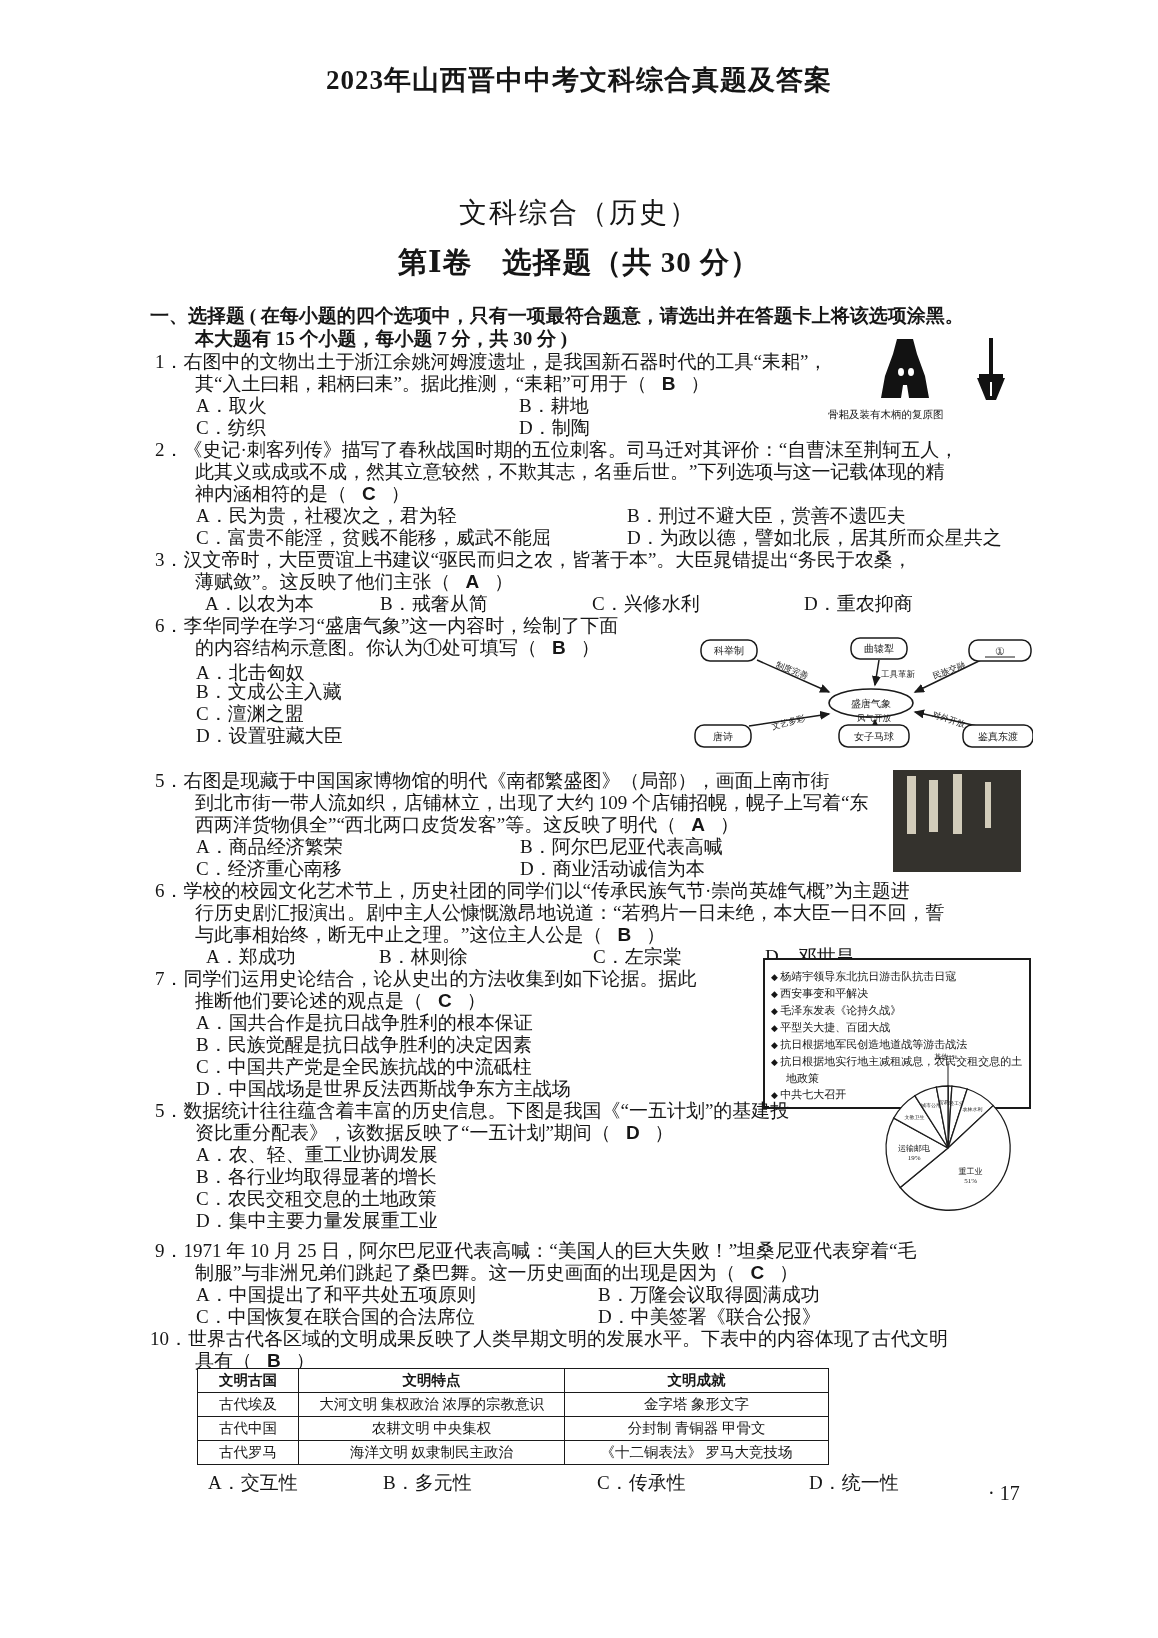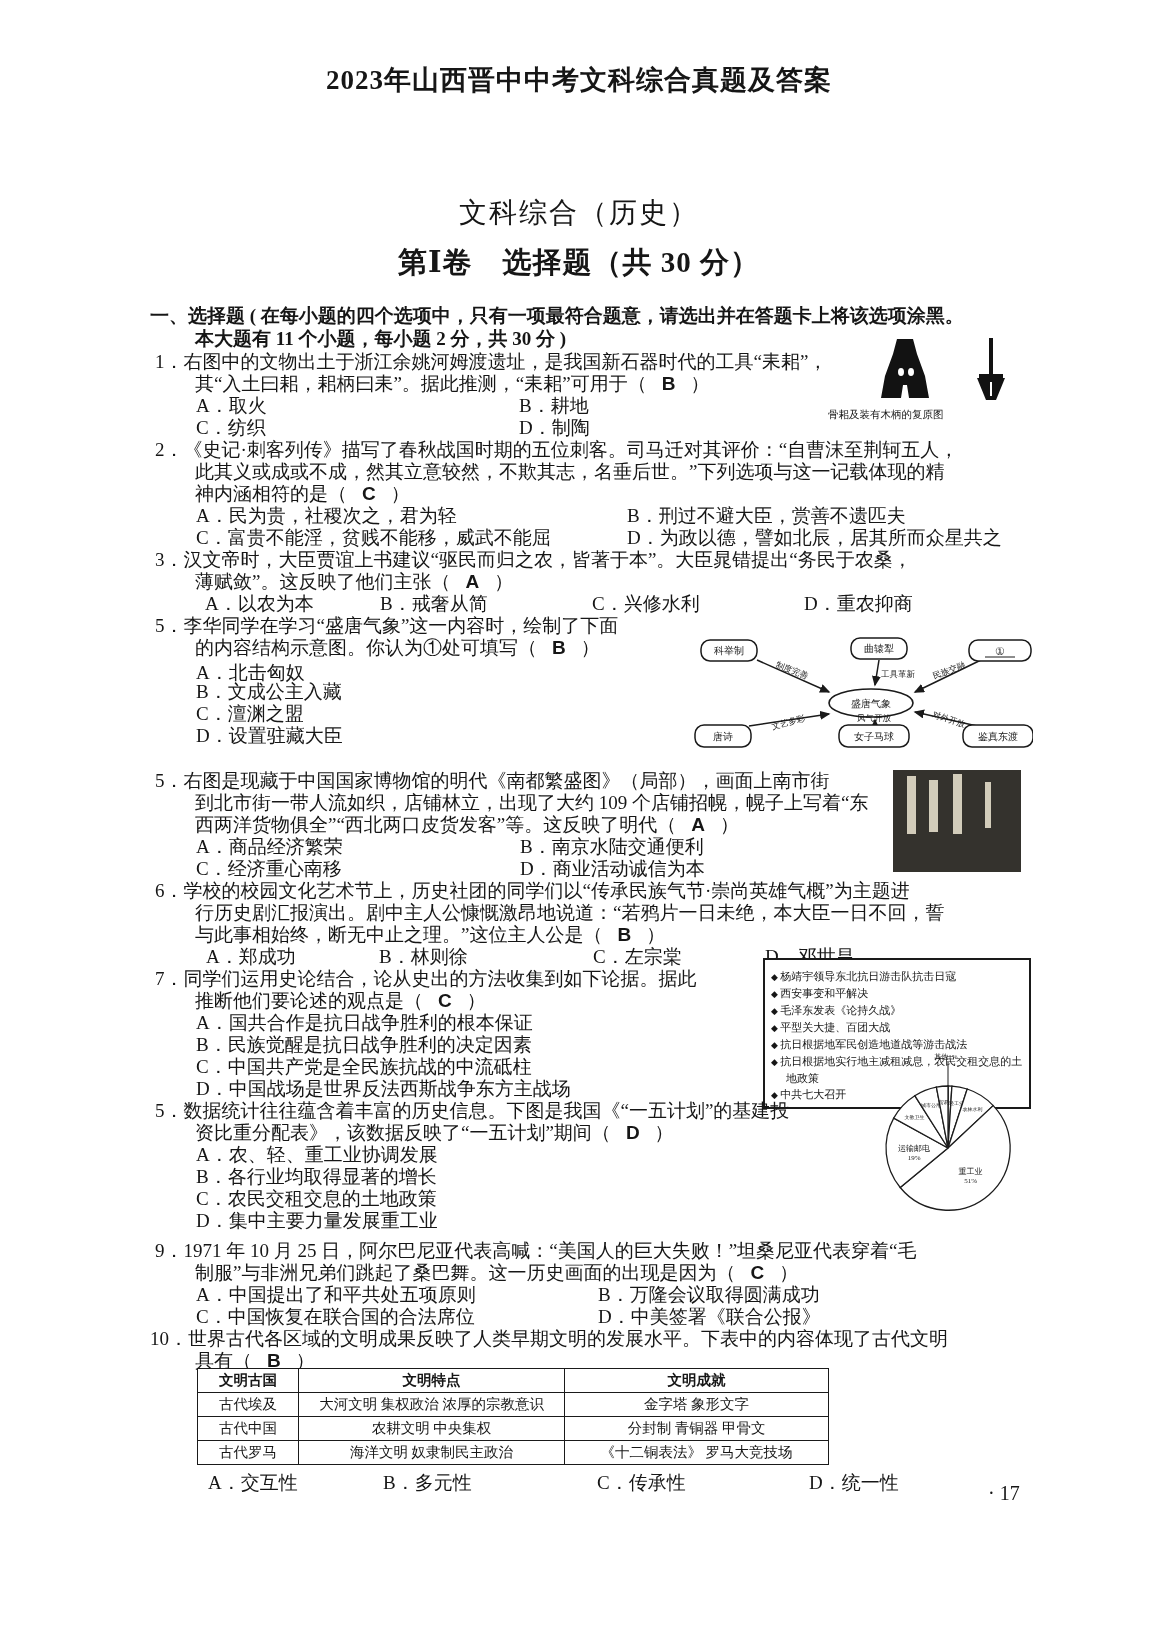--- a/index.html
+++ b/index.html
@@ -41,21 +41,21 @@
 </head>
 <body>
 
 <div class="page">
 
   <div class="ctr main-title">2023年山西晋中中考文科综合真题及答案</div>
   <div class="ctr subject-title">文科综合（历史）</div>
   <div class="ctr section-title">第Ⅰ卷　选择题（共 30 分）</div>
 
   <div class="t bold" style="left:150px;top:305px">一、选择题 ( 在每小题的四个选项中，只有一项最符合题意，请选出并在答题卡上将该选项涂黑。</div>
-  <div class="t bold" style="left:195px;top:328px">本大题有 11 个小题，每小题 2 分，共 30 分 )</div>
+  <div class="t bold" style="left:195px;top:328px">本大题有 15 个小题，每小题 7 分，共 30 分 )</div>
 
   <div class="t" style="left:155px;top:351px">1．右图中的文物出土于浙江余姚河姆渡遗址，是我国新石器时代的工具“耒耜”，</div>
   <div class="t" style="left:195px;top:373px"><span>其“入土曰耜，耜柄曰耒”。据此推测，“耒耜”可用于（</span><b class="ans">B</b><span>）</span></div>
   <span class="t" style="left:196px;top:395px">A．取火</span>
   <span class="t" style="left:519px;top:395px">B．耕地</span>
   <span class="t" style="left:196px;top:417px">C．纺织</span>
   <span class="t" style="left:519px;top:417px">D．制陶</span>
 
   <svg class="svgbox" style="left:863px;top:338px" width="158" height="64" viewBox="0 0 158 64">
     <path d="M34,1 L50,1 L54,16 L62,38 L66,60 L18,60 L22,38 L30,16 Z" fill="#121212"></path>
@@ -77,21 +77,21 @@
   <span class="t" style="left:196px;top:527px">C．富贵不能淫，贫贱不能移，威武不能屈</span>
   <span class="t" style="left:627px;top:527px">D．为政以德，譬如北辰，居其所而众星共之</span>
 
   <div class="t" style="left:155px;top:549px">3．汉文帝时，大臣贾谊上书建议“驱民而归之农，皆著于本”。大臣晁错提出“务民于农桑，</div>
   <div class="t" style="left:195px;top:571px"><span>薄赋敛”。这反映了他们主张（</span><b class="ans">A</b><span>）</span></div>
   <span class="t" style="left:205px;top:593px">A．以农为本</span>
   <span class="t" style="left:380px;top:593px">B．戒奢从简</span>
   <span class="t" style="left:592px;top:593px">C．兴修水利</span>
   <span class="t" style="left:804px;top:593px">D．重农抑商</span>
 
-  <div class="t" style="left:155px;top:615px">5．李华同学在学习“盛唐气象”这一内容时，绘制了下面</div>
+  <div class="t" style="left:155px;top:615px">6．李华同学在学习“盛唐气象”这一内容时，绘制了下面</div>
   <div class="t" style="left:195px;top:637px"><span>的内容结构示意图。你认为①处可填写（</span><b class="ans">B</b><span>）</span></div>
   <span class="t" style="left:196px;top:662px">A．北击匈奴</span>
   <span class="t" style="left:196px;top:681px">B．文成公主入藏</span>
   <span class="t" style="left:196px;top:703px">C．澶渊之盟</span>
   <span class="t" style="left:196px;top:725px">D．设置驻藏大臣</span>
 
   <svg class="svgbox" style="left:683px;top:634px" width="350" height="118" viewBox="0 0 350 118">
     <defs>
       <marker id="arr" markerWidth="8" markerHeight="8" refX="6" refY="3" orient="auto">
         <path d="M0,0 L7,3 L0,6 Z" fill="#1a1a1a"></path>
@@ -123,21 +123,21 @@
     <text x="267" y="39" font-size="8.5" text-anchor="middle" transform="rotate(-21 267 39)">民族交融</text>
     <text x="106" y="91" font-size="8.5" text-anchor="middle" transform="rotate(-15 106 91)">文艺多彩</text>
     <text x="191" y="87" font-size="8.5" text-anchor="middle">风气开放</text>
     <text x="265" y="88" font-size="8.5" text-anchor="middle" transform="rotate(18 265 88)">对外开放</text>
   </svg>
 
   <div class="t" style="left:155px;top:770px">5．右图是现藏于中国国家博物馆的明代《南都繁盛图》（局部），画面上南市街</div>
   <div class="t" style="left:195px;top:792px">到北市街一带人流如织，店铺林立，出现了大约 109 个店铺招幌，幌子上写着“东</div>
   <div class="t" style="left:195px;top:814px"><span>西两洋货物俱全”“西北两口皮货发客”等。这反映了明代（</span><b class="ans">A</b><span>）</span></div>
   <span class="t" style="left:196px;top:836px">A．商品经济繁荣</span>
-  <span class="t" style="left:520px;top:836px">B．南京水陆交通便利</span>
+  <span class="t" style="left:520px;top:836px">B．阿尔巴尼亚代表高喊</span>
   <span class="t" style="left:196px;top:858px">C．经济重心南移</span>
   <span class="t" style="left:520px;top:858px">D．商业活动诚信为本</span>
 
   <div class="painting">
     <div class="strip" style="left:14px;top:6px;height:58px"></div>
     <div class="strip" style="left:36px;top:10px;height:52px"></div>
     <div class="strip" style="left:60px;top:4px;height:60px"></div>
     <div class="strip" style="left:92px;top:12px;height:46px;width:6px"></div>
   </div>
 

